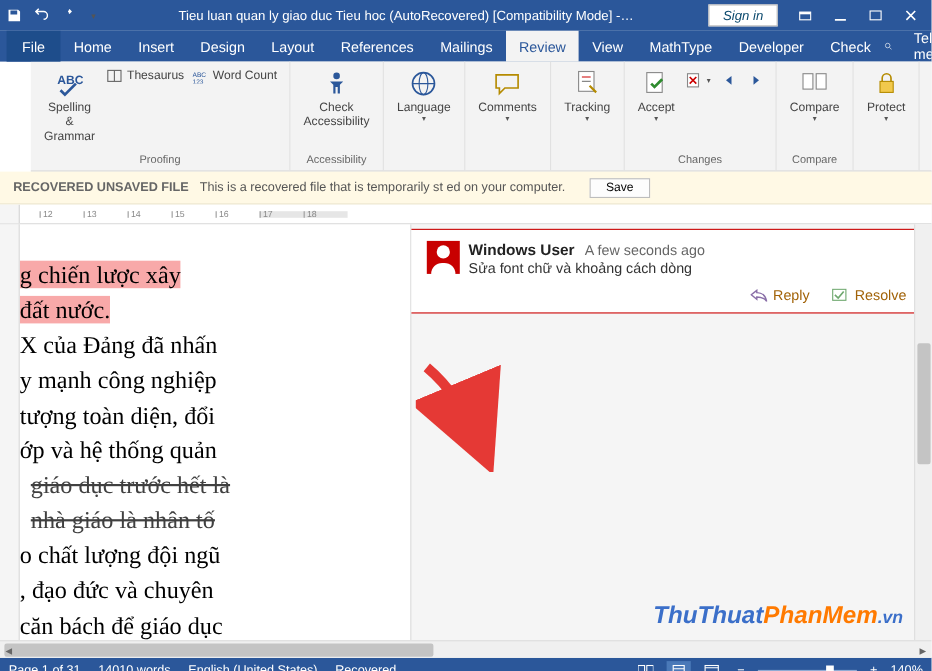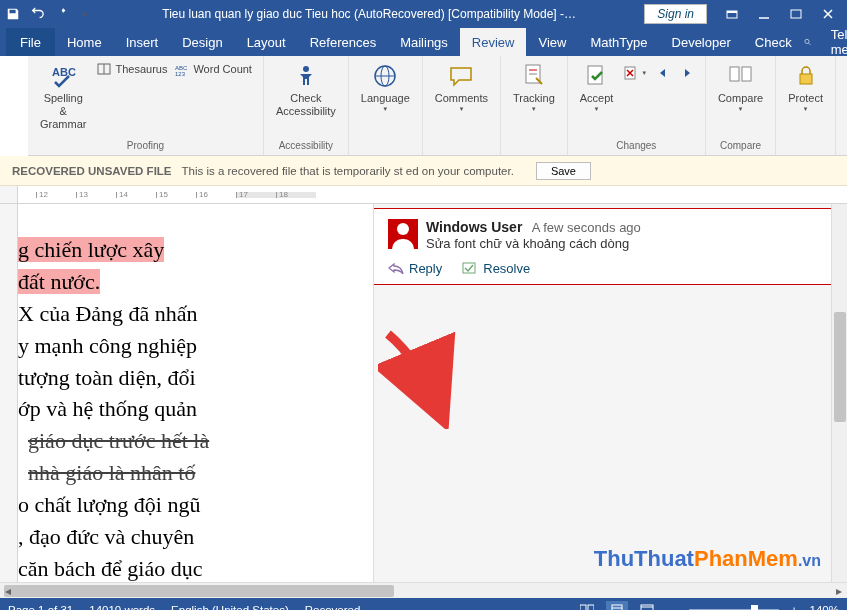--- a/index.html
+++ b/index.html
@@ -58,36 +58,36 @@
   .comment-pane { flex:1; background:#f5f5f5; border-left: 1px solid #ddd; position:relative; }
   .comment-card { position:absolute; top:4px; left:0; right:8px; background:#fff; border-top:1px solid #c80000; border-bottom:1px solid #c80000; border-right:1px solid #c80000; padding:10px 14px 8px 14px; }
   .comment-header { display:flex; gap:8px; align-items:flex-start; }
   .avatar { width:30px; height:30px; background:#c80000; position:relative; flex-shrink:0;}
   .avatar::before { content:""; position:absolute; top:4px; left:9px; width:12px; height:12px; border-radius:50%; background:#fff;}
   .avatar::after { content:""; position:absolute; bottom:0; left:4px; width:22px; height:10px; border-radius:11px 11px 0 0; background:#fff;}
   .comment-meta { display:flex; flex-direction:column; }
   .comment-author { font-weight:700; font-size:14px; color:#222; display:inline; }
   .comment-time { font-size:13px; color:#666; margin-left:6px; font-weight:400;}
   .comment-text { font-size:13px; color:#333; margin-top:1px;}
-  .comment-actions { display:flex; gap:20px; margin-top:10px; font-size:13px; color:#0c4a6e;}
+  .comment-actions { display:flex; justify-content:flex-end; gap:20px; margin-top:10px; font-size:13px; color:#a16207;}
   .comment-action { display:flex; align-items:center; gap:5px; cursor:pointer;}
   .comment-action svg { width:16px; height:14px; }
 
   
   .red-arrow { position:absolute; top:125px; left:378px; z-index:50; pointer-events:none; }
 
   
   .vscroll { position:absolute; right:0; top:0; bottom:0; width:16px; background:#f0f0f0; border-left:1px solid #ddd;}
   .vscroll-thumb { position:absolute; top:108px; left:2px; width:12px; height:110px; background:#c4c4c4; border-radius:2px;}
   .hscroll { height:16px; background:#f0f0f0; border-top:1px solid #ddd; position:relative;}
   .hscroll-thumb { position:absolute; left:4px; top:2px; height:12px; width:390px; background:#c4c4c4; border-radius:2px;}
   .hscroll-arrow { position:absolute; top:0; width:16px; height:16px; display:flex; align-items:center; justify-content:center; color:#666; cursor:pointer;}
 
   
-  .watermark { position:absolute; right:26px; bottom:38px; font-family: Arial, sans-serif; font-size:22px; font-weight:700; letter-spacing:0; }
+  .watermark { position:absolute; right:26px; bottom:38px; font-family: Arial, sans-serif; font-size:22px; font-weight:700; letter-spacing:0;font-style:italic; }
   .wm1 { color:#3b6fc9; }
   .wm2 { color:#ff7a00; }
   .wm3 { color:#3b6fc9; font-size:16px; font-weight:600;}
 
   
   .statusbar { height:24px; background:#2b579a; color:#fff; display:flex; align-items:center; font-size:11.5px; padding:0 8px; gap:16px;}
   .status-item { cursor:pointer; white-space:nowrap;}
   .status-right { margin-left:auto; display:flex; align-items:center; gap:8px;}
   .view-btn { width:22px; height:18px; display:flex; align-items:center; justify-content:center; cursor:pointer; }
   .view-btn.active { background:#4a79b8; }

